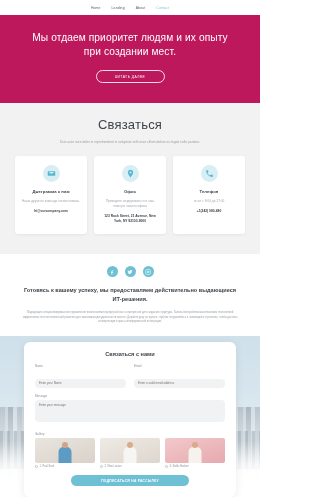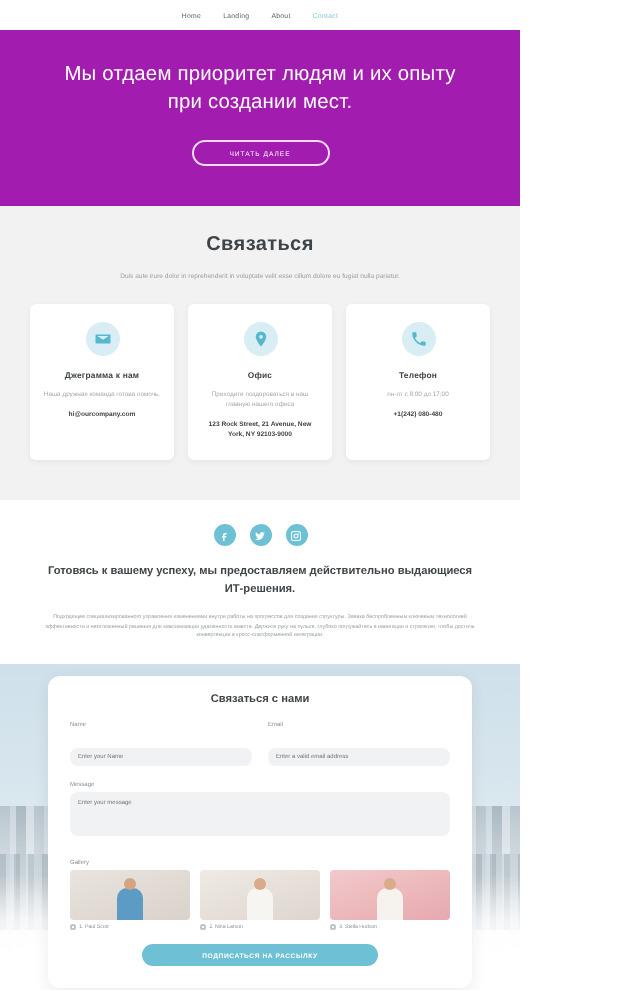--- a/index.html
+++ b/index.html
@@ -27,21 +27,21 @@
     letter-spacing: .15px;
     color: #5a6066;
     text-transform: none;
     cursor: pointer;
     white-space: nowrap;
   }
   .nav-item.active { color: #7fc6d6; }
 
   
   .hero {
-    background: #a21caf;
+    background: #be185d;
     padding: 16px 18px 20px;
     text-align: center;
   }
   .hero-title {
     color: #ffffff;
     font-size: 10.2px;
     line-height: 14px;
     font-weight: 400;
     letter-spacing: .1px;
     padding: 0 8px;
@@ -62,23 +62,23 @@
     background: transparent;
   }
 
   
   .contact-sec {
     background: #f2f2f2;
     padding: 14px 10px 20px;
     text-align: center;
   }
   .sec-title {
-    font-size: 10px;
+    font-size: 13px;
     color: #3f4448;
-    font-weight: 700;
+    font-weight: 400;
     letter-spacing: .2px;
     margin-bottom: 8px;
   }
   .sec-sub {
     font-size: 3.3px;
     line-height: 5.4px;
     color: #9aa0a5;
     max-width: 158px;
     margin: 0 auto 11px;
   }

